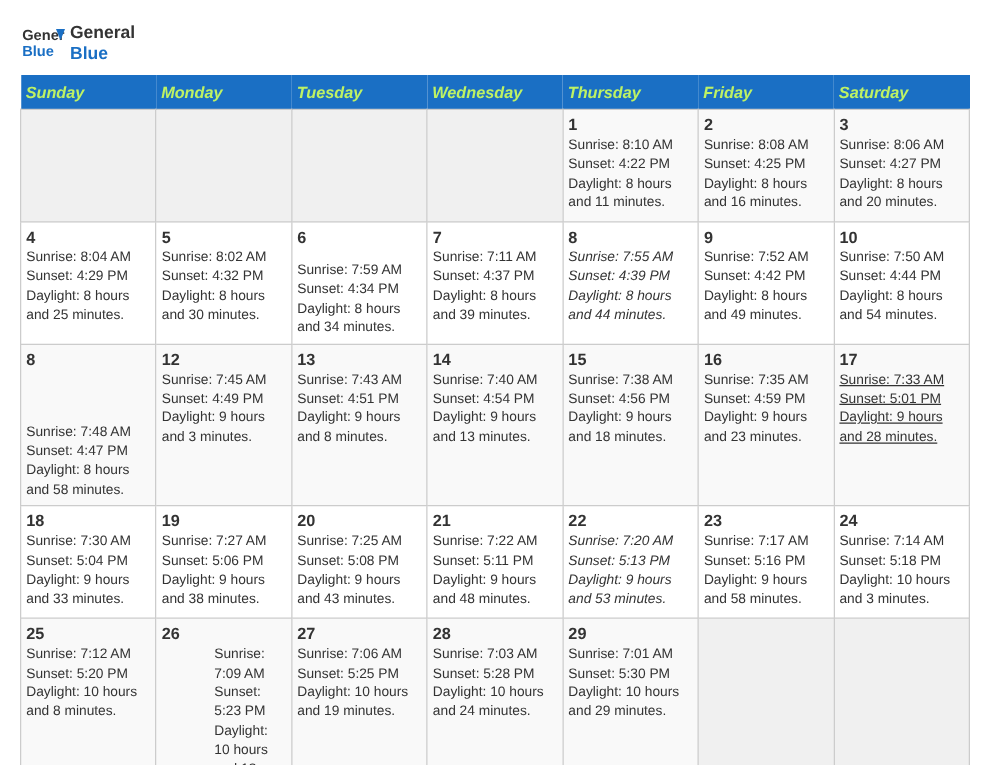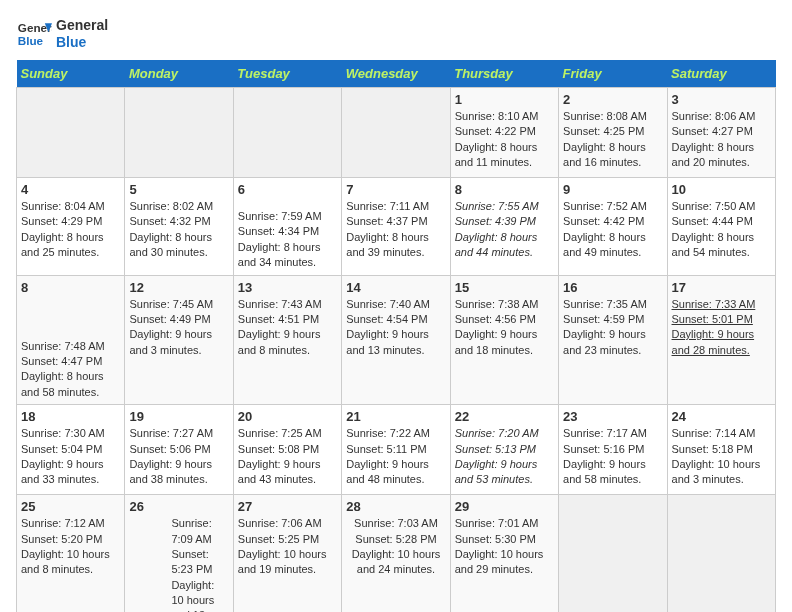--- a/index.html
+++ b/index.html
@@ -310,21 +310,21 @@
         </td>
         <td>
           <div class="day-number">27</div>
           <div class="day-info" style="white-space: pre-line;">Sunrise: 7:06 AM
 Sunset: 5:25 PM
 Daylight: 10 hours
 and 19 minutes.</div>
         </td>
         <td>
           <div class="day-number">28</div>
-          <div class="day-info" style="white-space: pre-line; text-align: center;">Sunrise: 7:03 AM
+          <div class="day-info" style="white-space: pre-line;">Sunrise: 7:03 AM
 Sunset: 5:28 PM
 Daylight: 10 hours
 and 24 minutes.</div>
         </td>
         <td>
           <div class="day-number">29</div>
           <div class="day-info" style="white-space: pre-line;">Sunrise: 7:01 AM
 Sunset: 5:30 PM
 Daylight: 10 hours
 and 29 minutes.</div>

